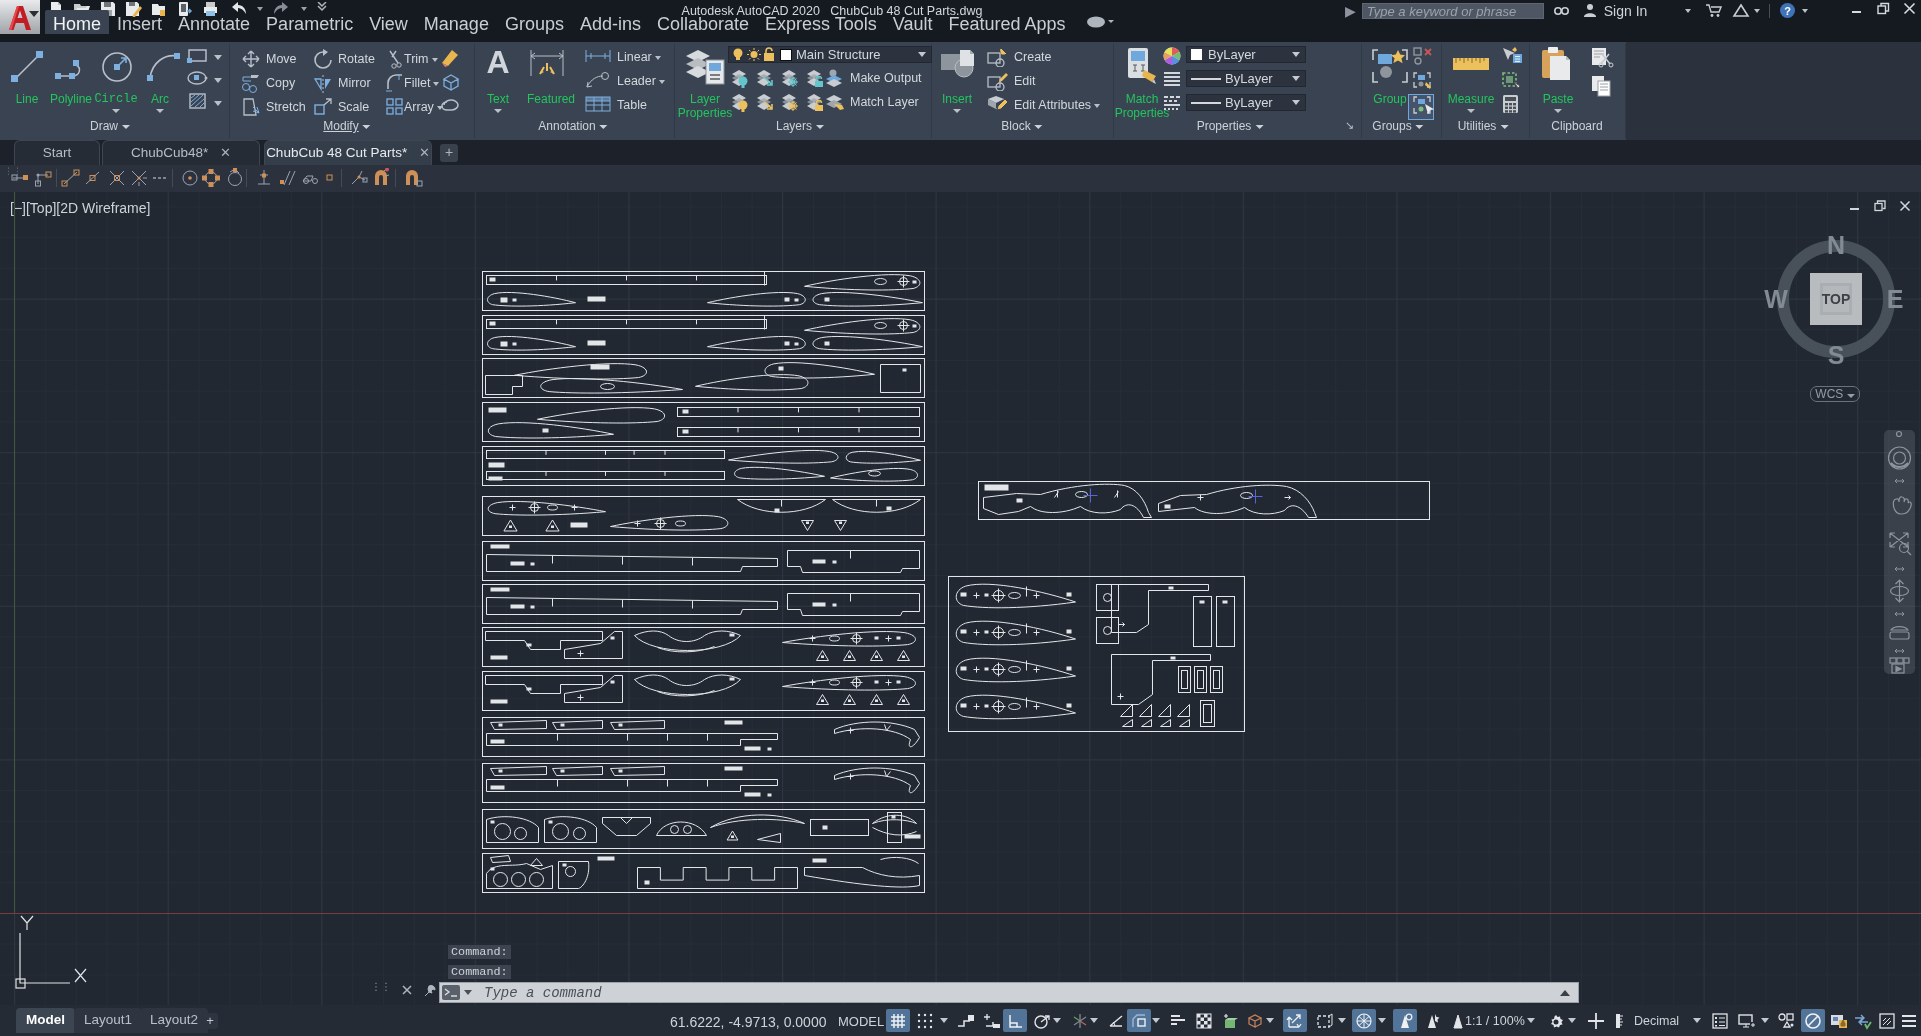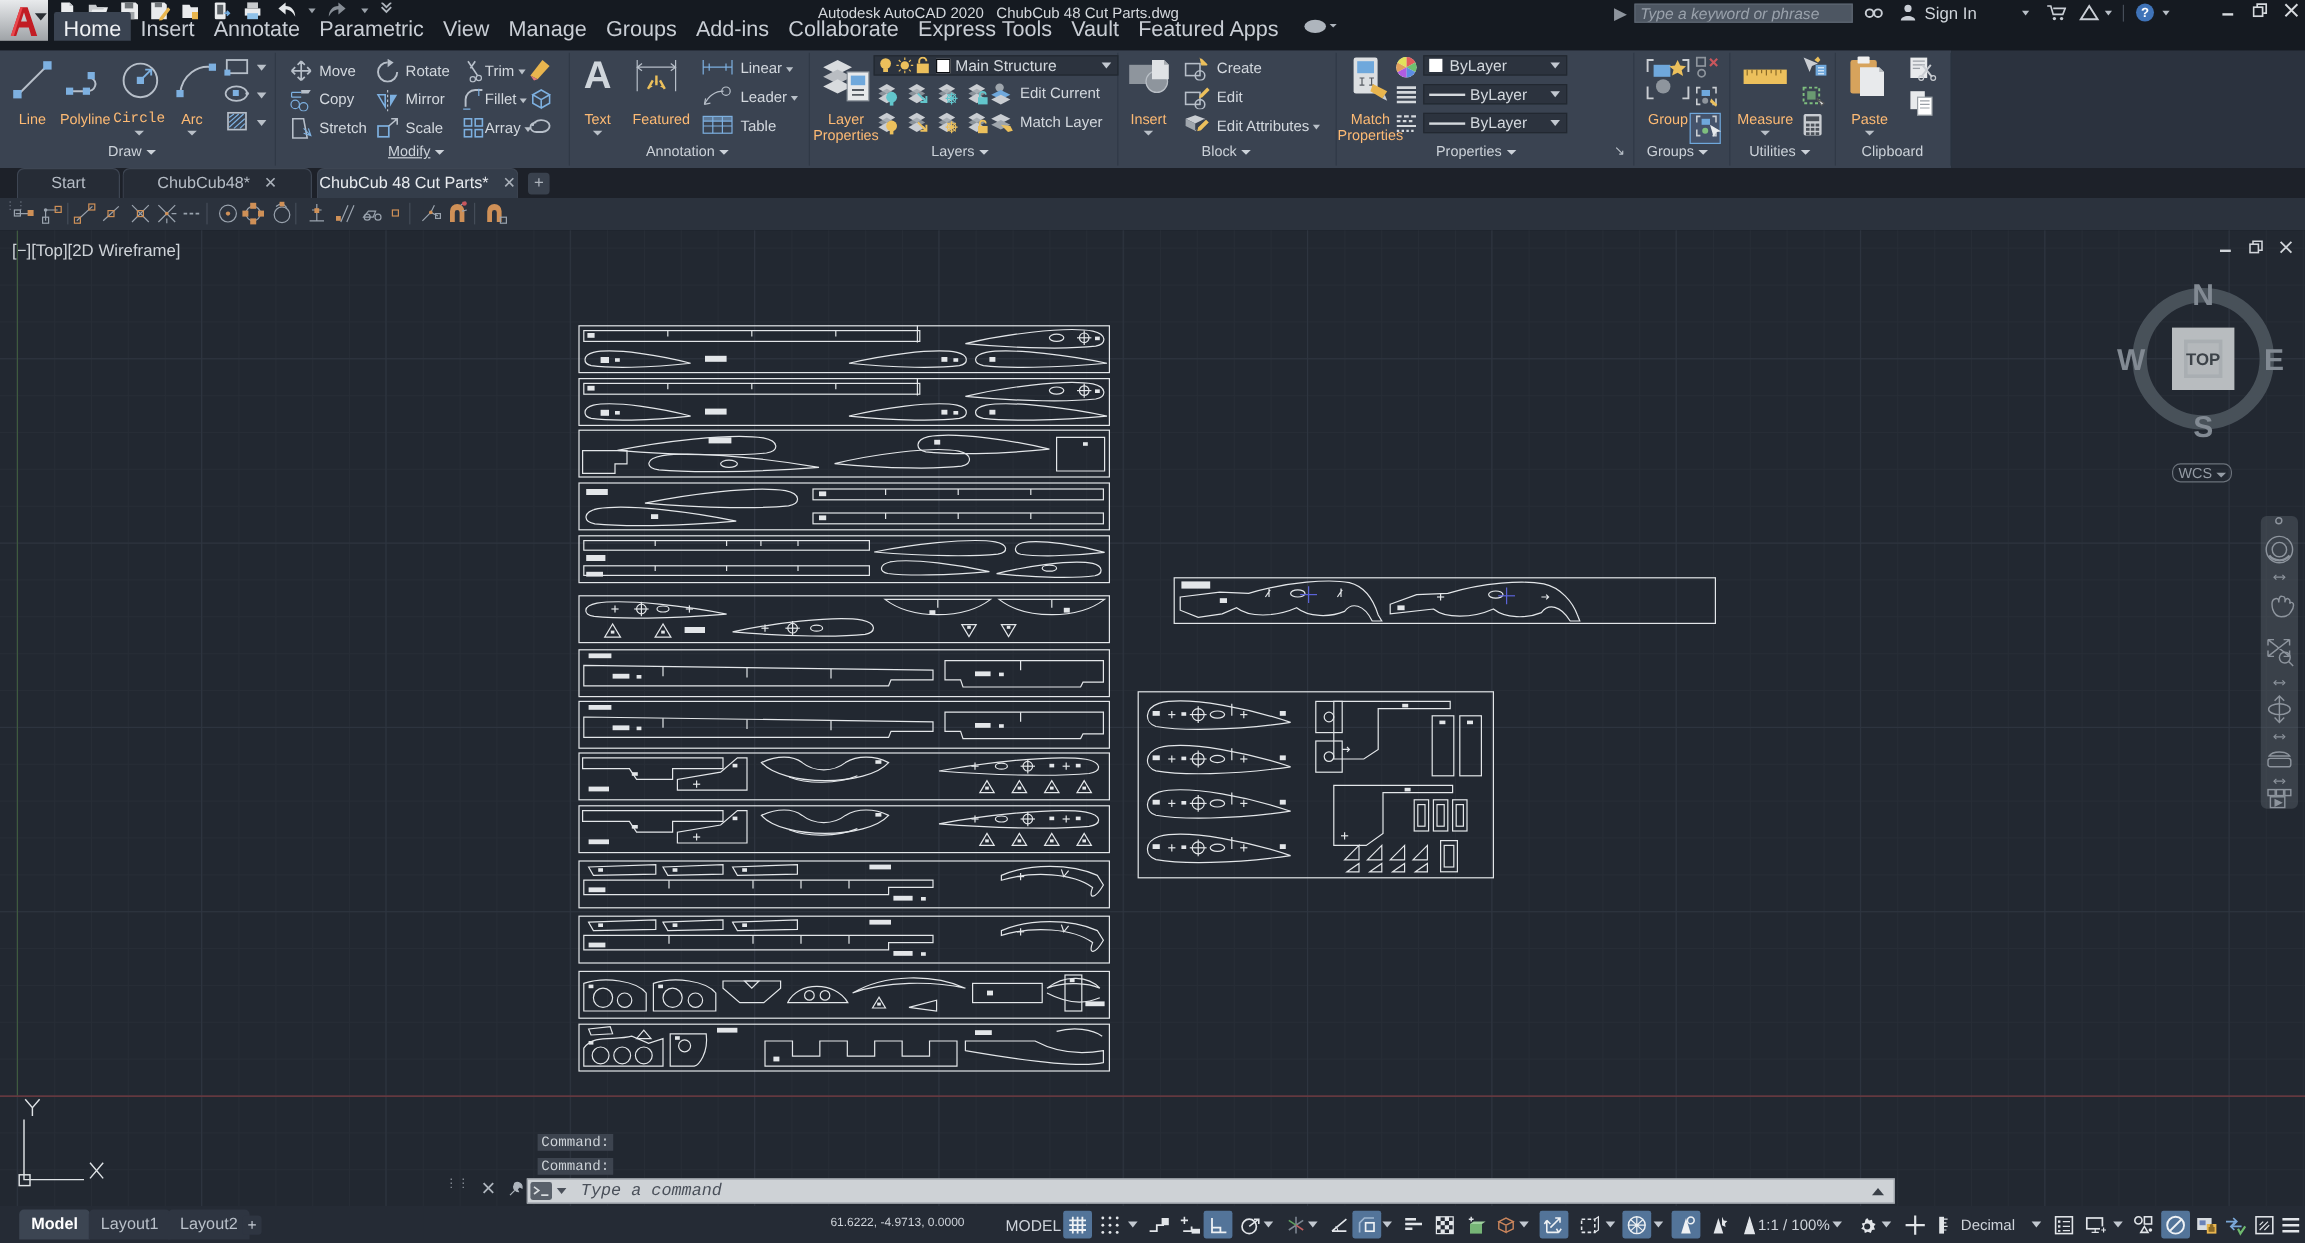--- a/index.html
+++ b/index.html
@@ -14,21 +14,21 @@
 #searchbox{width:182px;height:16px;background:#4d5662;border:1px solid #5d6672;color:#9aa2ac;font-style:italic;font-size:13px;padding:0 4px;line-height:15px;white-space:nowrap;overflow:hidden;}
 #wbtns{left:1851px;top:2px;display:flex;gap:13px;color:#d6dade;font-size:14px;}
 #tabs{left:45px;top:10px;height:24px;display:flex;color:#c9ced5;font-size:18px;}
 .tab{padding:4px 8px 0 8px;height:24px;}
 .tab.active{background:#3a4351;color:#f0f2f5;border-radius:2px 2px 0 0;}
 #ribbon{left:0;top:42px;width:1626px;height:98px;background:#3a4351;}
 #ribbon .sep{position:absolute;top:2px;width:1px;height:94px;background:#303946;}
 #ribbon .plabel{position:absolute;top:77px;font-size:12px;color:#ccd2d9;white-space:nowrap;transform:translateX(-50%);}
 #ribbon .plabel .da{display:inline-block;margin-left:4px;width:0;height:0;border-left:4px solid transparent;border-right:4px solid transparent;border-top:4px solid #ccd2d9;vertical-align:middle;}
 #ribbonend{left:1626px;top:42px;width:295px;height:98px;background:#2b323e;}
-.biglabel{position:absolute;font-size:12px;color:#fdba74;text-align:right;transform:translateX(-50%);white-space:nowrap;}
+.biglabel{position:absolute;font-size:12px;color:#22c55e;text-align:right;transform:translateX(-50%);white-space:nowrap;}
 .smlabel{position:absolute;font-size:12.5px;color:#d3d8de;white-space:nowrap;}
 .dna{display:inline-block;width:0;height:0;border-left:3.5px solid transparent;border-right:3.5px solid transparent;border-top:4px solid #b9c0c8;vertical-align:middle;margin-left:3px;}
 .dropfield{position:absolute;height:17px;background:#2c333e;border:1px solid #222831;color:#d3d8de;font-size:13px;display:flex;align-items:center;padding:0 2px;}
 .dropfield .caret{margin-left:auto;width:0;height:0;border-left:4px solid transparent;border-right:4px solid transparent;border-top:5px solid #c2c8d0;margin-right:3px;}
 #filetabs{left:0;top:140px;width:1921px;height:25px;background:#1d2129;}
 .ftab{position:absolute;top:0;height:25px;font-size:14px;color:#b6bdc6;padding-top:4px;text-align:center;background:#262c36;border:1px solid #3e4653;border-bottom:none;border-radius:6px 6px 0 0;}
 .ftab.active{background:#343d4a;color:#e8ebef;}
 .ftab .x{color:#aab1ba;margin-left:8px;font-size:13px;}
 #snapbar{left:0;top:165px;width:1921px;height:27px;background:#2b323d;}
 #canvas{left:0;top:192px;width:1921px;height:813px;background-color:#222831;
@@ -41,21 +41,21 @@
 #wcs{left:1810px;top:194px;width:50px;height:16px;border:1px solid #6b727b;border-radius:7px;color:#959ca5;font-size:12px;text-align:center;line-height:14px;}
 #cmdhist{left:448px;top:729px;font-family:"Liberation Mono",monospace;font-size:11.8px;color:#ced3d8;line-height:20.5px;}
 #cmdhist .hl{background:#3d444f;padding:0 3px;white-space:pre;}
 #cmdbar{left:439px;top:790px;width:1140px;height:21px;background:#ced2d6;border:1px solid #9ba1a8;display:flex;align-items:center;}
 #cmdbar .icon{width:18px;height:15px;background:#5a616b;margin-left:2px;border-radius:2px;position:relative;}
 #cmdbar .tcmd{font-family:"Liberation Mono",monospace;font-size:14px;color:#4a505a;font-style:italic;margin-left:12px;}
 #cmdtools{left:371px;top:792px;display:flex;gap:10px;color:#aeb5bd;font-size:13px;}
 #statusbar{left:0;top:1005px;width:1921px;height:31px;background:#252b35;}
 .ltab{position:absolute;top:3px;height:25px;padding:4px 10px 0;font-size:13.5px;color:#b9c0c9;background:#2e3541;border-radius:4px 4px 0 0;}
 .ltab.active{background:#3c4552;color:#fff;font-weight:bold;}
-#coords{position:absolute;left:692px;top:9px;color:#ced3da;font-size:10px;}
+#coords{position:absolute;left:670px;top:9px;color:#ced3da;font-size:14px;}
 #modeltxt{position:absolute;left:838px;top:9px;color:#ced3da;font-size:13px;}
 .sic{position:absolute;top:4px;width:24px;height:23px;border-radius:2px;}
 .sic.blue{background:#537499;}
 .sic svg{position:absolute;left:50%;top:50%;transform:translate(-50%,-50%);}
 .sictxt{position:absolute;top:9px;color:#ced3da;font-size:12.5px;white-space:nowrap;}
 .scaret{position:absolute;top:13px;width:0;height:0;border-left:4px solid transparent;border-right:4px solid transparent;border-top:5px solid #c2c8d0;}
 </style></head><body>
 <div id="titlebar" class="abs"></div>
 <div id="alogo" class="abs">
     <svg width="34" height="30" viewBox="0 0 34 30">
@@ -414,21 +414,21 @@
         <path d="M2 10 L9 6 L16 10 L9 14 Z" fill="#9fa6ad" opacity="0.8"></path>
         <path d="M2 14 L9 10 L16 14 L9 18 Z" fill="#c9cdd2"></path>
         <rect x="10" y="13" width="8" height="6" fill="#ecc05c"></rect>
         <path d="M11.5 13 V11 a2.5 2.5 0 0 1 5 0" stroke="#ecc05c" stroke-width="1.4" fill="none"></path>
       </svg></div>
     <div class="abs" style="left:824px;top:26px;"><svg width="22" height="21" viewBox="0 0 22 21" style="">
         <circle cx="9" cy="5" r="3.5" fill="#9fa6ad"></circle>
         <path d="M2 11 L10 7 L18 11 L10 15 Z" fill="#6fa8dc"></path>
         <path d="M2 15 L10 11 L18 15 L10 19 Z" fill="#c9cdd2"></path>
       </svg></div>
-    <div class="smlabel" style="left:850px;top:29px;">Edit Current</div>
+    <div class="smlabel" style="left:850px;top:29px;">Make Output</div>
     <div class="abs" style="left:824px;top:50px;"><svg width="22" height="21" viewBox="0 0 22 21" style="">
         <path d="M2 7 L10 3 L18 7 L10 11 Z" fill="#c9cdd2"></path>
         <path d="M2 12 L10 8 L18 12 L10 16 Z" fill="#9fa6ad"></path>
         <path d="M10 12 L16 18 l4 -1 l-2 -4 Z" fill="#ecc05c"></path>
       </svg></div>
     <div class="smlabel" style="left:850px;top:53px;">Match Layer</div>
     <div class="abs" style="left:938px;top:4px;"><svg width="40" height="40" viewBox="0 0 40 40" style="">
         <rect x="3" y="8" width="22" height="16" fill="#8e959d"></rect>
         <circle cx="26" cy="22" r="9" fill="#8e959d" stroke="#b9bfc6"></circle>
         <path d="M22 4 h10 l4 4 v12 h-14 Z" fill="#dfe2e5"></path>

